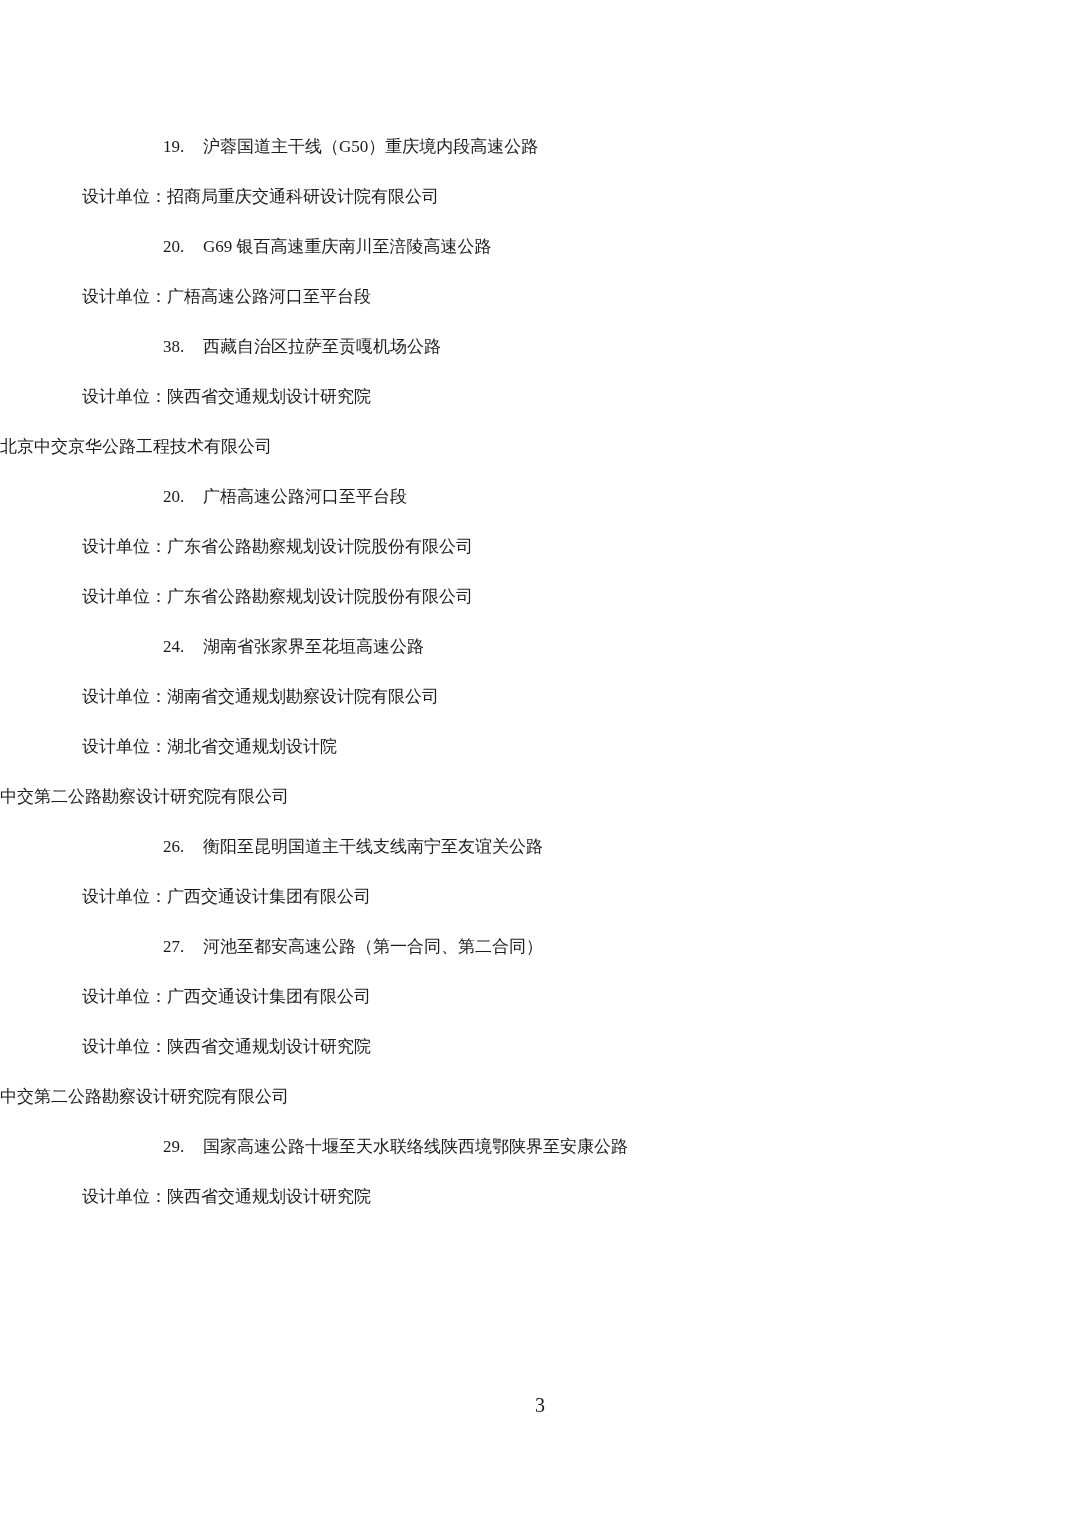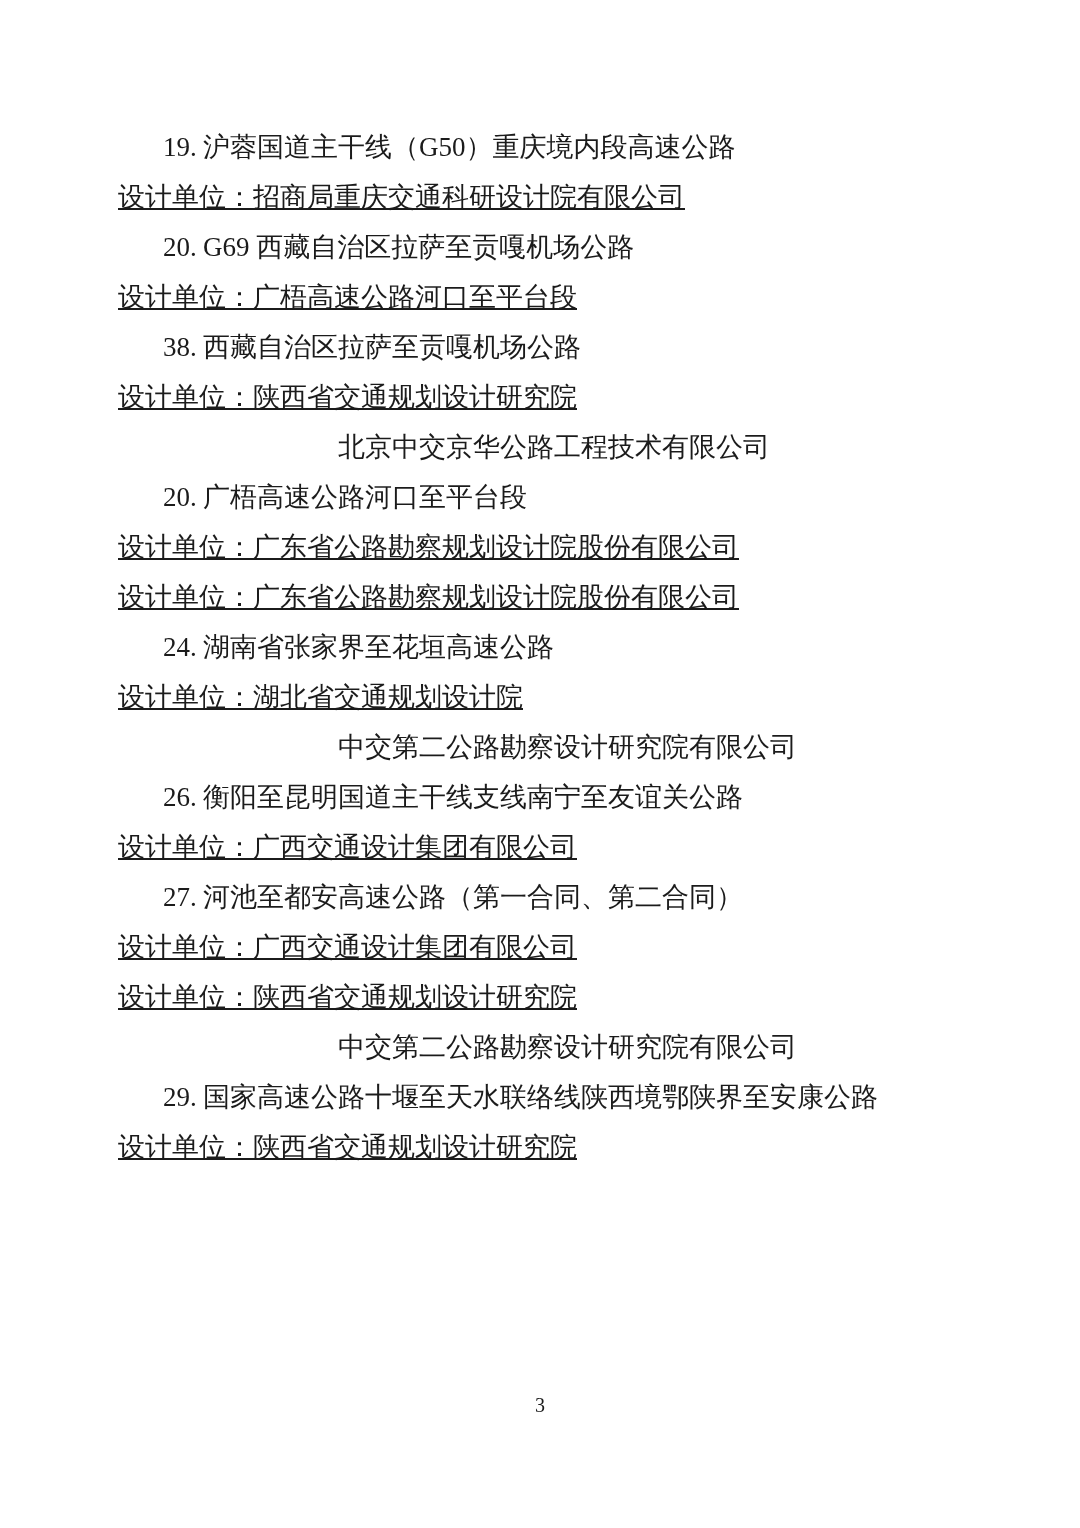--- a/index.html
+++ b/index.html
@@ -14,60 +14,61 @@
   }
   .content {
     position: absolute;
     top: 122px;
     left: 0;
     width: 100%;
   }
   .line {
     height: 50px;
     line-height: 50px;
-    font-size: 27px;
+    font-size: 17px;
     white-space: nowrap;
   }
   .item-line { padding-left: 163px; }
   .num { display: inline-block; min-width: 40px; }
-  .unit-line { padding-left: 118px; text-decoration: underline; }
-  .unit2-line { padding-left: 338px; }
+  .unit-line { padding-left: 82px; }
+  .unit2-line { }
   .page-num {
     position: absolute;
     top: 1385px;
     left: 0;
     width: 100%;
     text-align: center;
     font-size: 20px;
     line-height: 40px;
     color: #1b1b1b;
   }
 </style>
 </head>
 <body>
 
 <div class="page">
   <div class="content">
 
     <div class="line item-line"><span class="num">19.</span><span>沪蓉国道主干线（G50）重庆境内段高速公路</span></div>
     <div class="line unit-line"><span>设计单位：</span><span>招商局重庆交通科研设计院有限公司</span></div>
 
-    <div class="line item-line"><span class="num">20.</span><span>G69 西藏自治区拉萨至贡嘎机场公路</span></div>
+    <div class="line item-line"><span class="num">20.</span><span>G69 银百高速重庆南川至涪陵高速公路</span></div>
     <div class="line unit-line"><span>设计单位：</span><span>广梧高速公路河口至平台段</span></div>
 
     <div class="line item-line"><span class="num">38.</span><span>西藏自治区拉萨至贡嘎机场公路</span></div>
     <div class="line unit-line"><span>设计单位：</span><span>陕西省交通规划设计研究院</span></div>
     <div class="line unit2-line"><span>北京中交京华公路工程技术有限公司</span></div>
 
     <div class="line item-line"><span class="num">20.</span><span>广梧高速公路河口至平台段</span></div>
     <div class="line unit-line"><span>设计单位：</span><span>广东省公路勘察规划设计院股份有限公司</span></div>
 
     <div class="line unit-line"><span>设计单位：</span><span>广东省公路勘察规划设计院股份有限公司</span></div>
 
     <div class="line item-line"><span class="num">24.</span><span>湖南省张家界至花垣高速公路</span></div>
+    <div class="line unit-line"><span>设计单位：</span><span>湖南省交通规划勘察设计院有限公司</span></div>
 
     <div class="line unit-line"><span>设计单位：</span><span>湖北省交通规划设计院</span></div>
     <div class="line unit2-line"><span>中交第二公路勘察设计研究院有限公司</span></div>
 
     <div class="line item-line"><span class="num">26.</span><span>衡阳至昆明国道主干线支线南宁至友谊关公路</span></div>
     <div class="line unit-line"><span>设计单位：</span><span>广西交通设计集团有限公司</span></div>
 
     <div class="line item-line"><span class="num">27.</span><span>河池至都安高速公路（第一合同、第二合同）</span></div>
     <div class="line unit-line"><span>设计单位：</span><span>广西交通设计集团有限公司</span></div>
 

